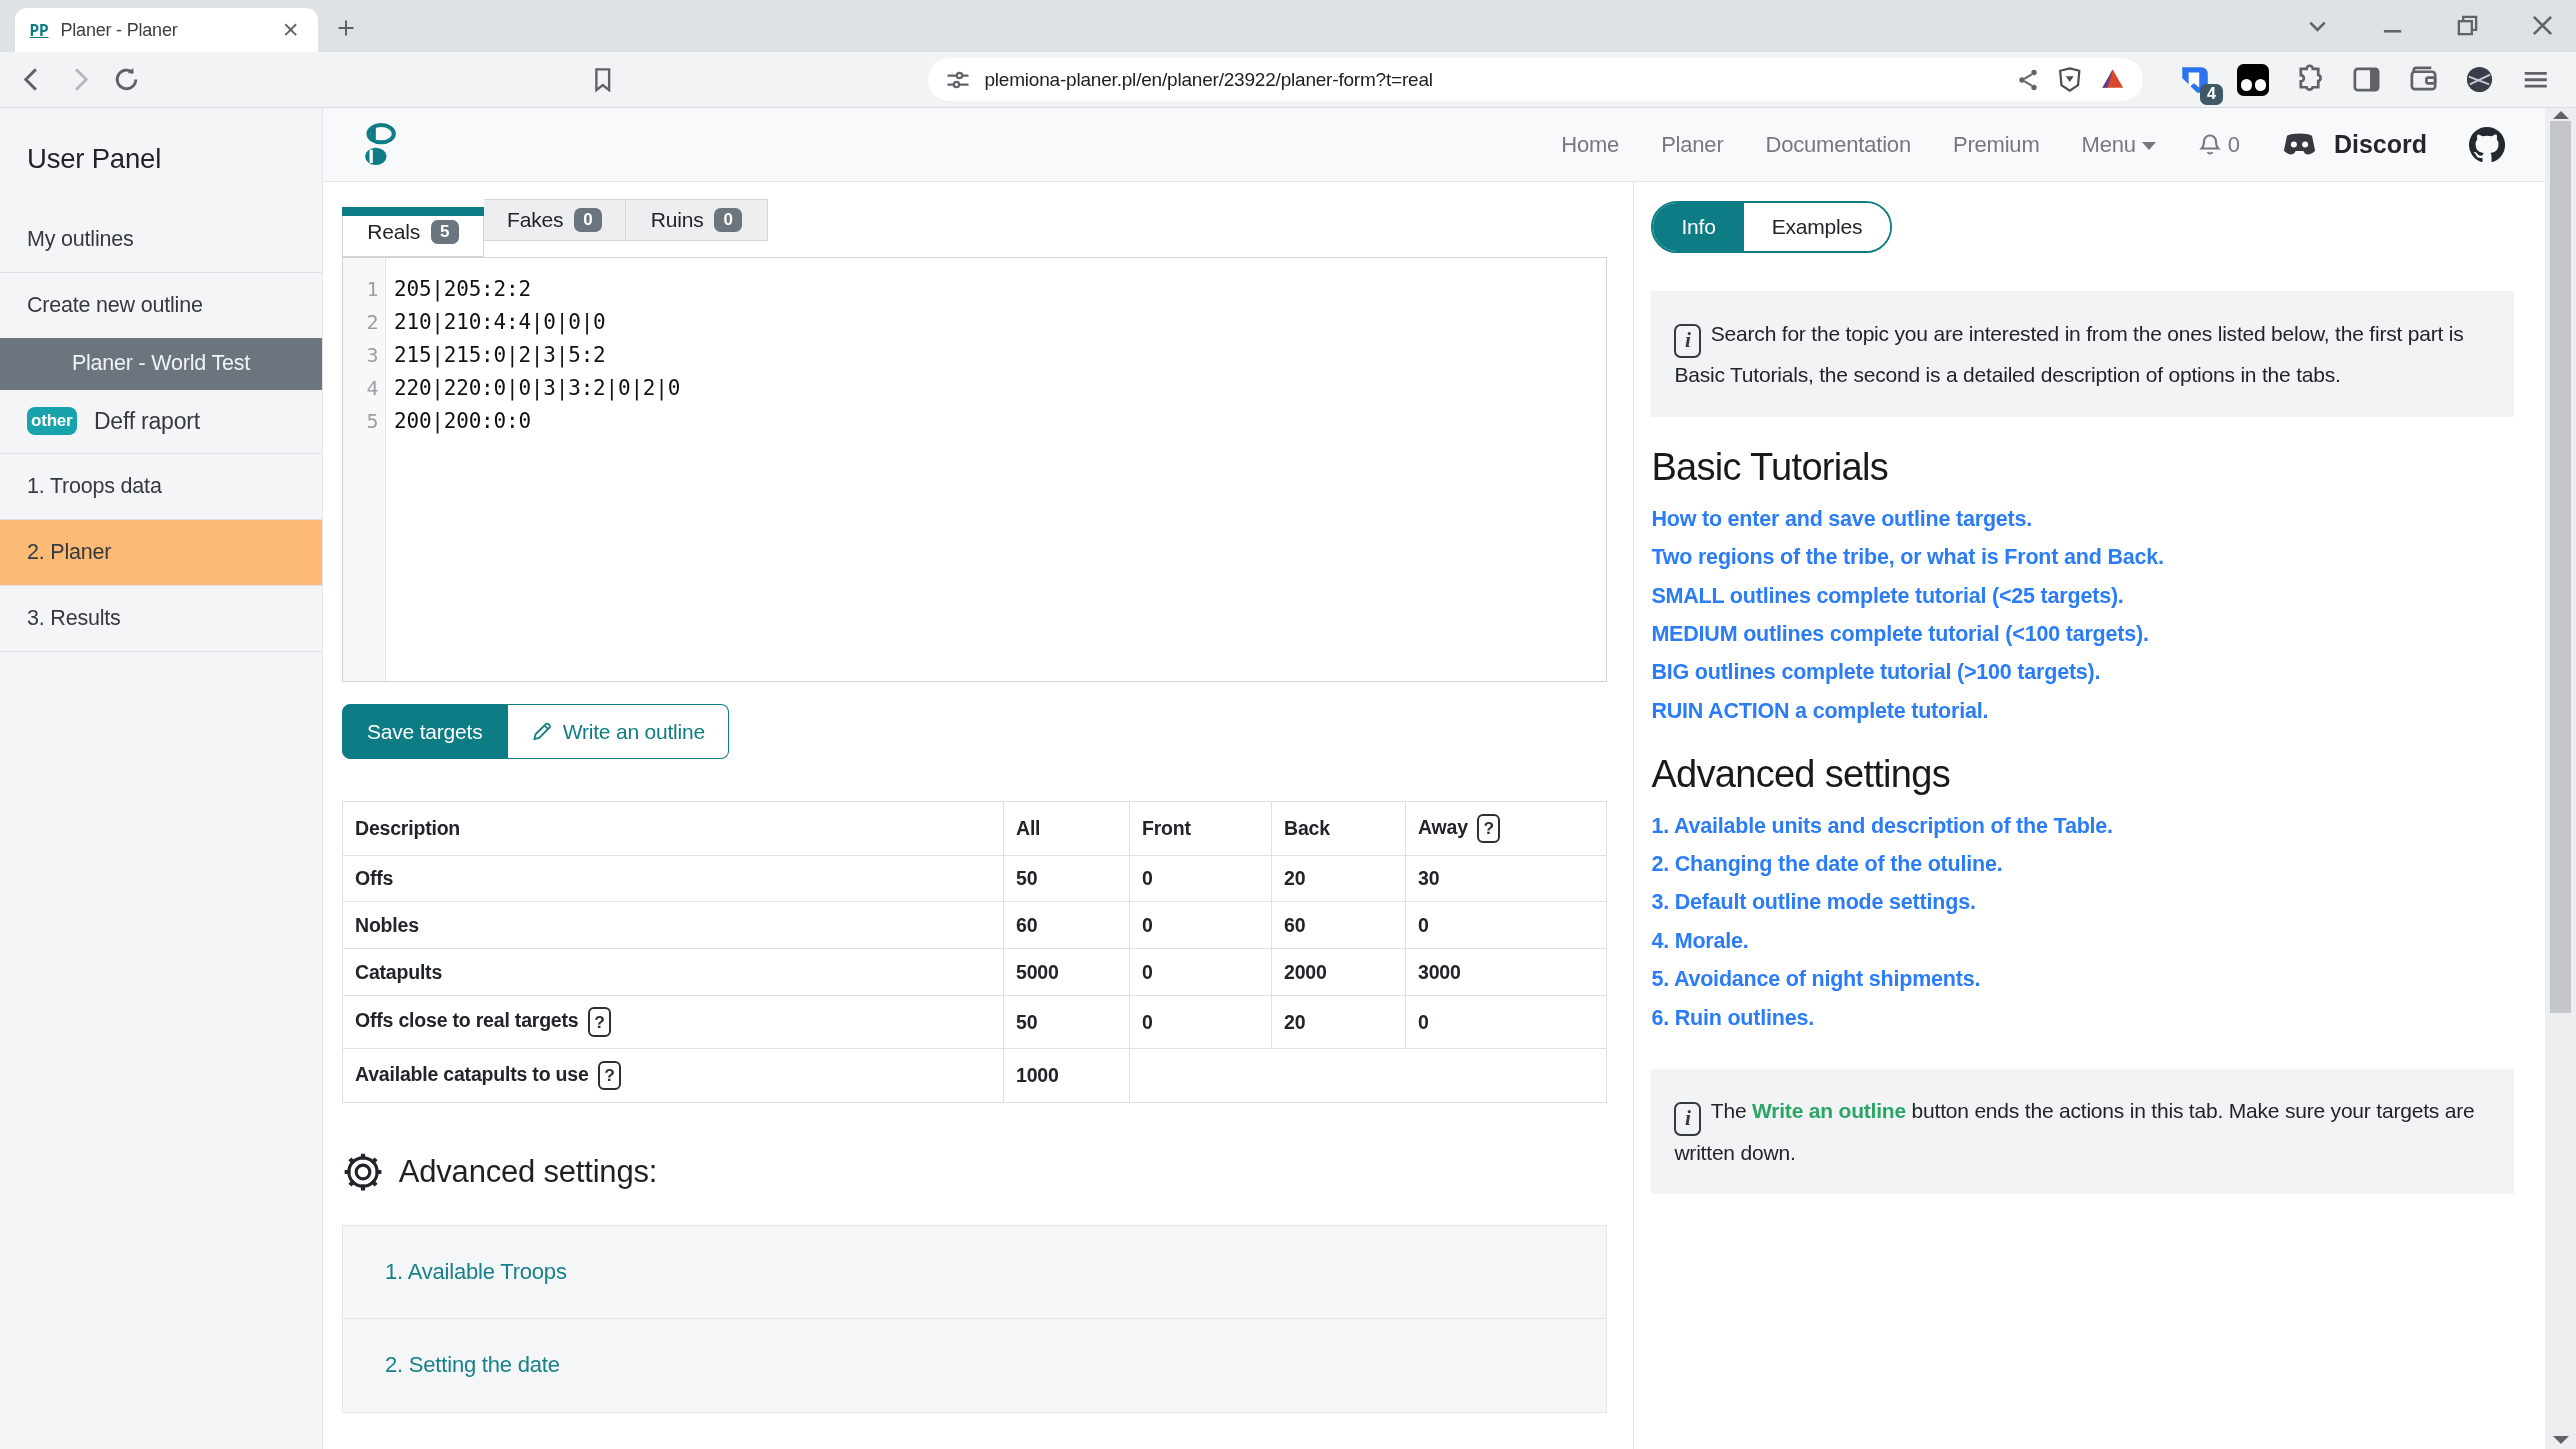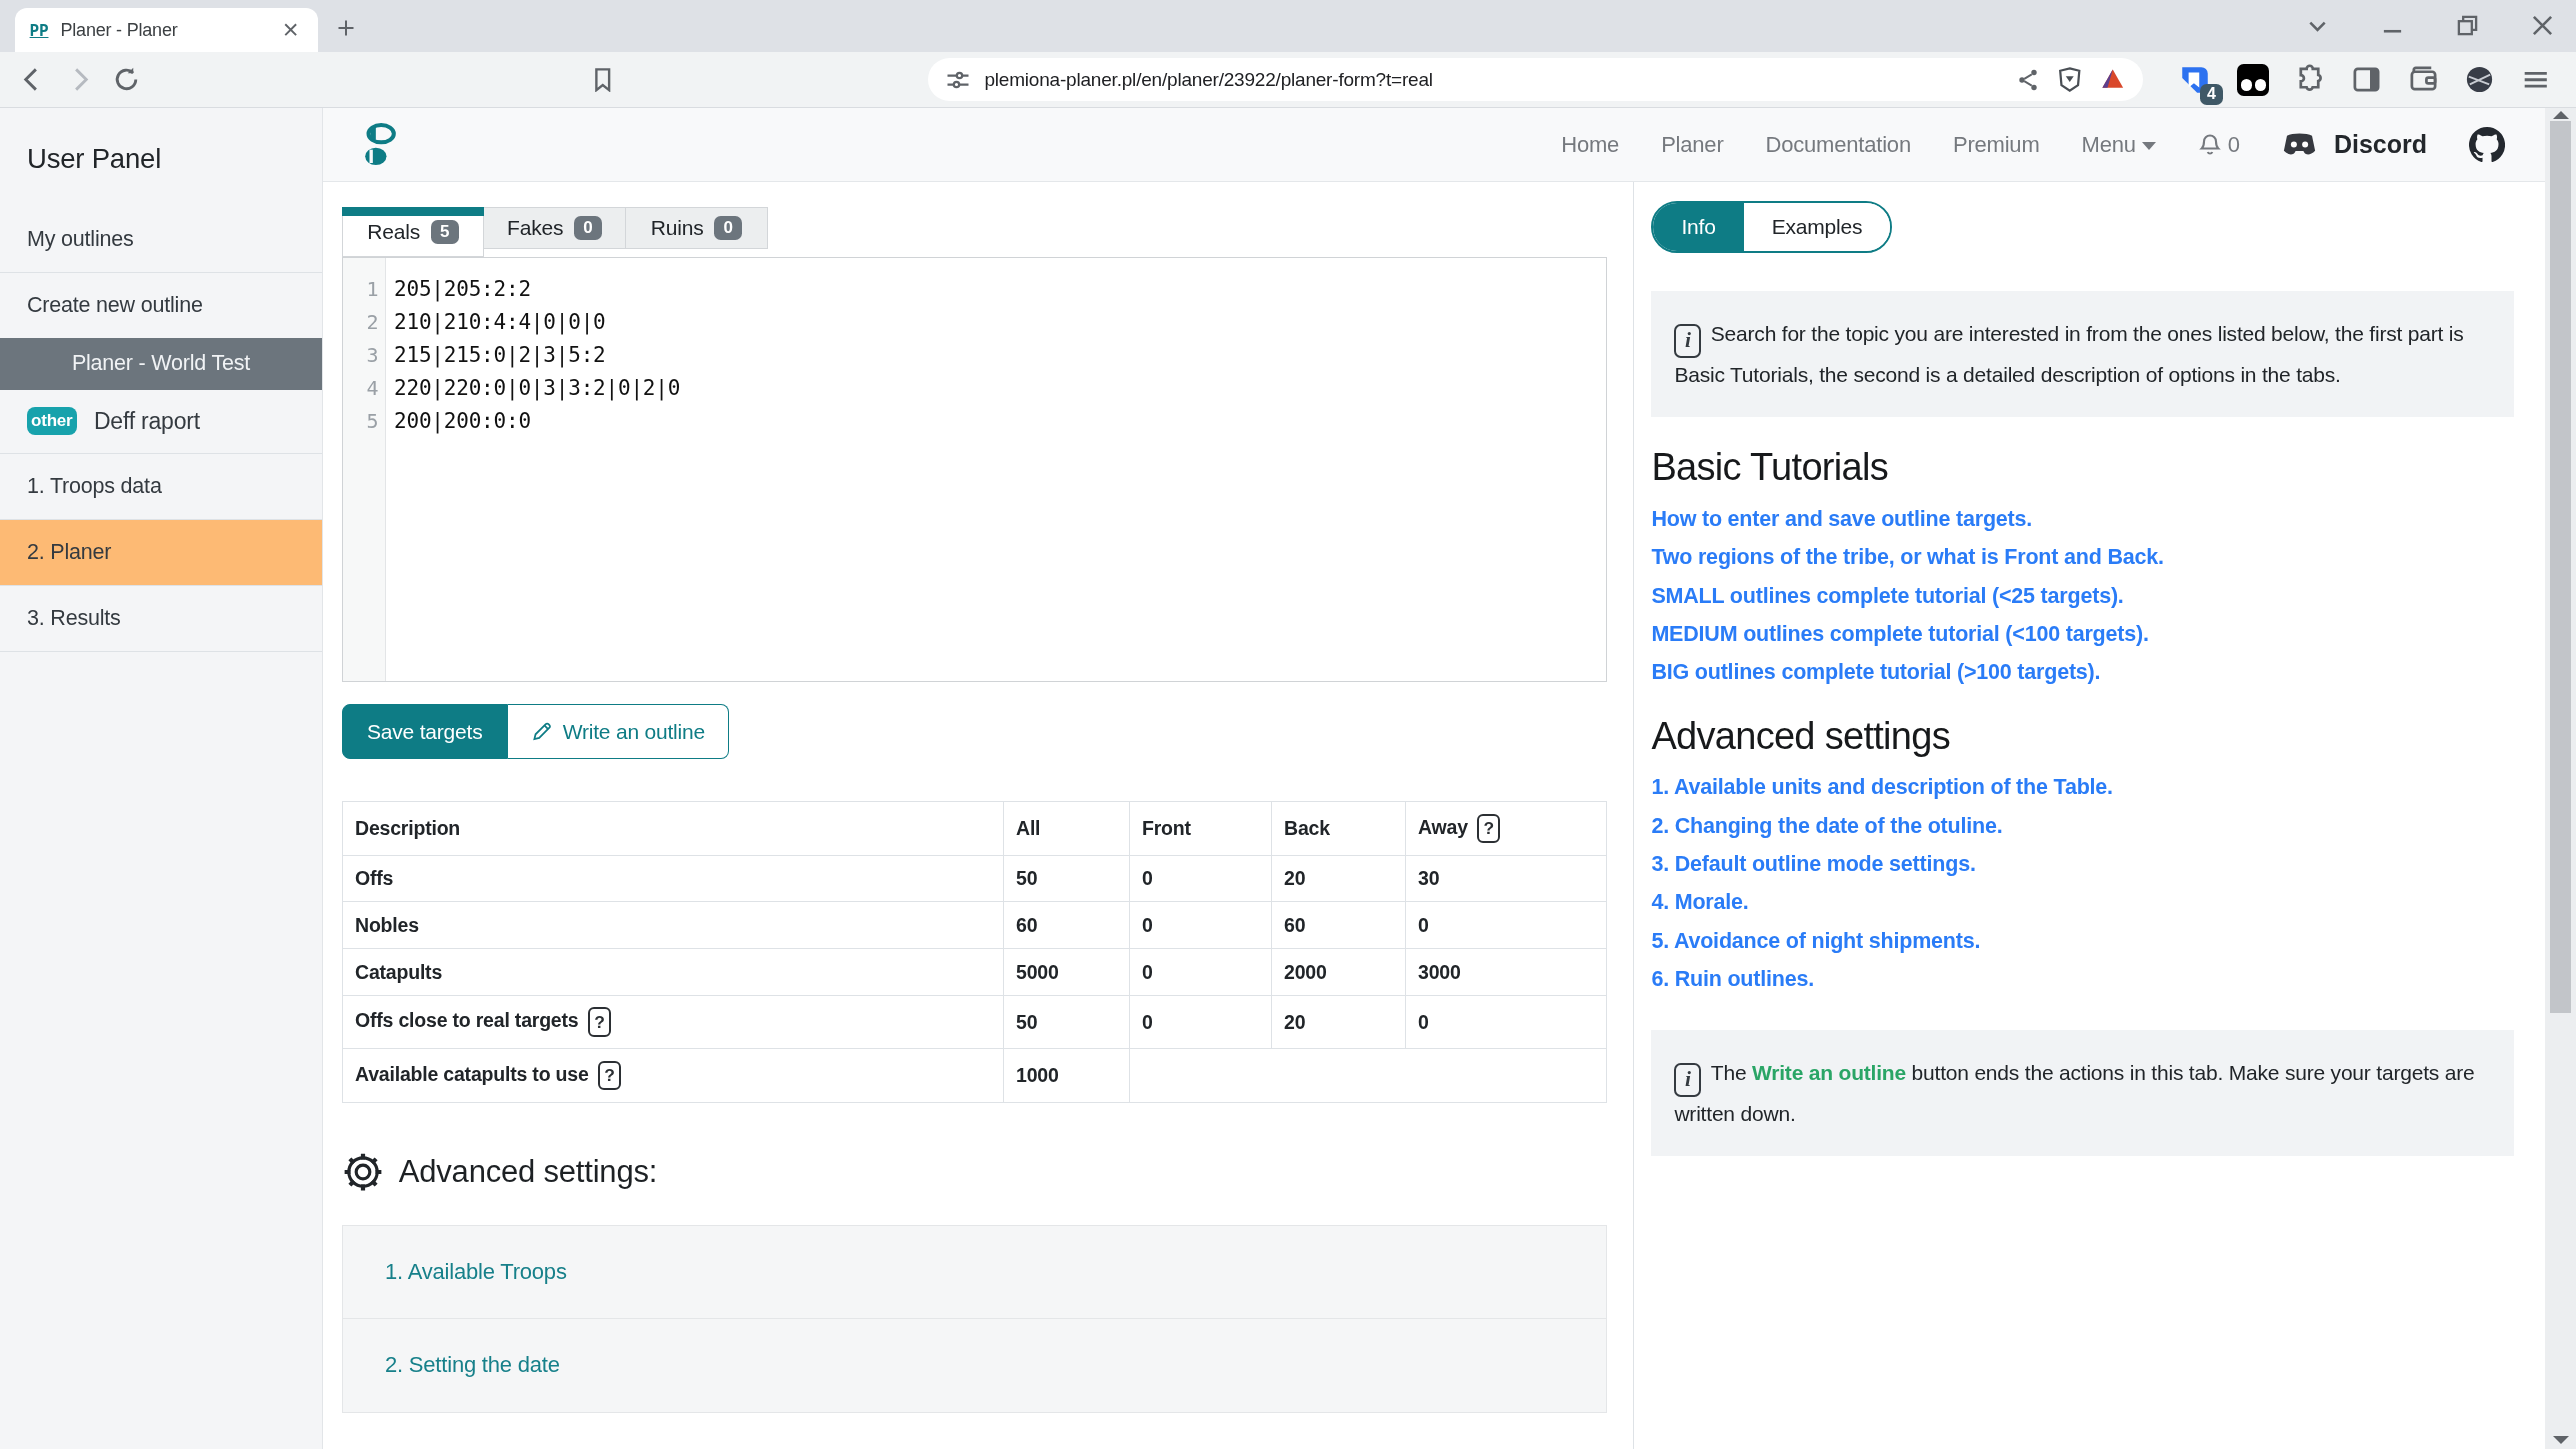--- a/index.html
+++ b/index.html
@@ -61,21 +61,21 @@
   .discord { display:flex; align-items:center; gap:17px; cursor:pointer; }
   .discord span { font-size:25px; font-weight:700; color:#23272b; letter-spacing:0; }
 
   .content { flex:1; display:flex; min-height:0; }
   .leftcol { width:1310px; flex:none; padding:17.4px 27px 0 19px; }
   .rightcol { flex:1; border-left:1.3px solid #dee2e6; padding:19px 31px 0 17.4px; min-width:0; }
 
   
   .ttabs { display:flex; }
   .ttab { width:142px; height:42px; background:#eceeef; border:1.3px solid #d3d6d9; display:flex; align-items:center;
-    justify-content:center; gap:10.7px; font-size:21px; color:#212529; cursor:pointer; margin-top:8px; }
+    justify-content:center; gap:10.7px; font-size:21px; color:#212529; cursor:pointer; margin-top:0; }
   .ttab + .ttab { border-left:none; }
   .ttab.active { background:#fff; margin-top:8px; height:50px; border-top:none; position:relative; }
   .ttab.active:before { content:""; position:absolute; top:0; left:-1.3px; right:-1.3px; height:8.7px; background:#0e7c85; }
   .tbadge { background:#6c757d; color:#fff; font-size:17px; font-weight:700; border-radius:6.7px; padding:2px 9.4px; }
 
   
   .editor { width:1265px; height:425px; border:1.3px solid #d0d3d6; display:flex; background:#fff; cursor:text; }
   .gutter { width:43px; background:#f7f8f8; border-right:1.3px solid #e3e5e7; padding-top:14.8px; flex:none;
     font-family:"DejaVu Sans Mono",monospace; font-size:20px; color:#9aa0a6; text-align:right; }
   .gutter div { height:33px; line-height:33px; padding-right:6.7px; counter-increment:ln; }
@@ -457,20 +457,21 @@
             <span class="ibadge">i</span><span>Search for the topic you are interested in from the ones listed below, the first part is Basic Tutorials, the second is a detailed description of options in the tabs.</span>
           </div>
 
           <div class="hp-h2">Basic Tutorials</div>
           <div class="linklist">
             <a>How to enter and save outline targets.</a>
             <a>Two regions of the tribe, or what is Front and Back.</a>
             <a>SMALL outlines complete tutorial (&lt;25 targets).</a>
             <a>MEDIUM outlines complete tutorial (&lt;100 targets).</a>
             <a>BIG outlines complete tutorial (&gt;100 targets).</a>
+            <a>RUIN ACTION a complete tutorial.</a>
           </div>
 
           <div class="hp-h2">Advanced settings</div>
           <div class="linklist">
             <a>1. Available units and description of the Table.</a>
             <a>2. Changing the date of the otuline.</a>
             <a>3. Default outline mode settings.</a>
             <a>4. Morale.</a>
             <a>5. Avoidance of night shipments.</a>
             <a>6. Ruin outlines.</a>

